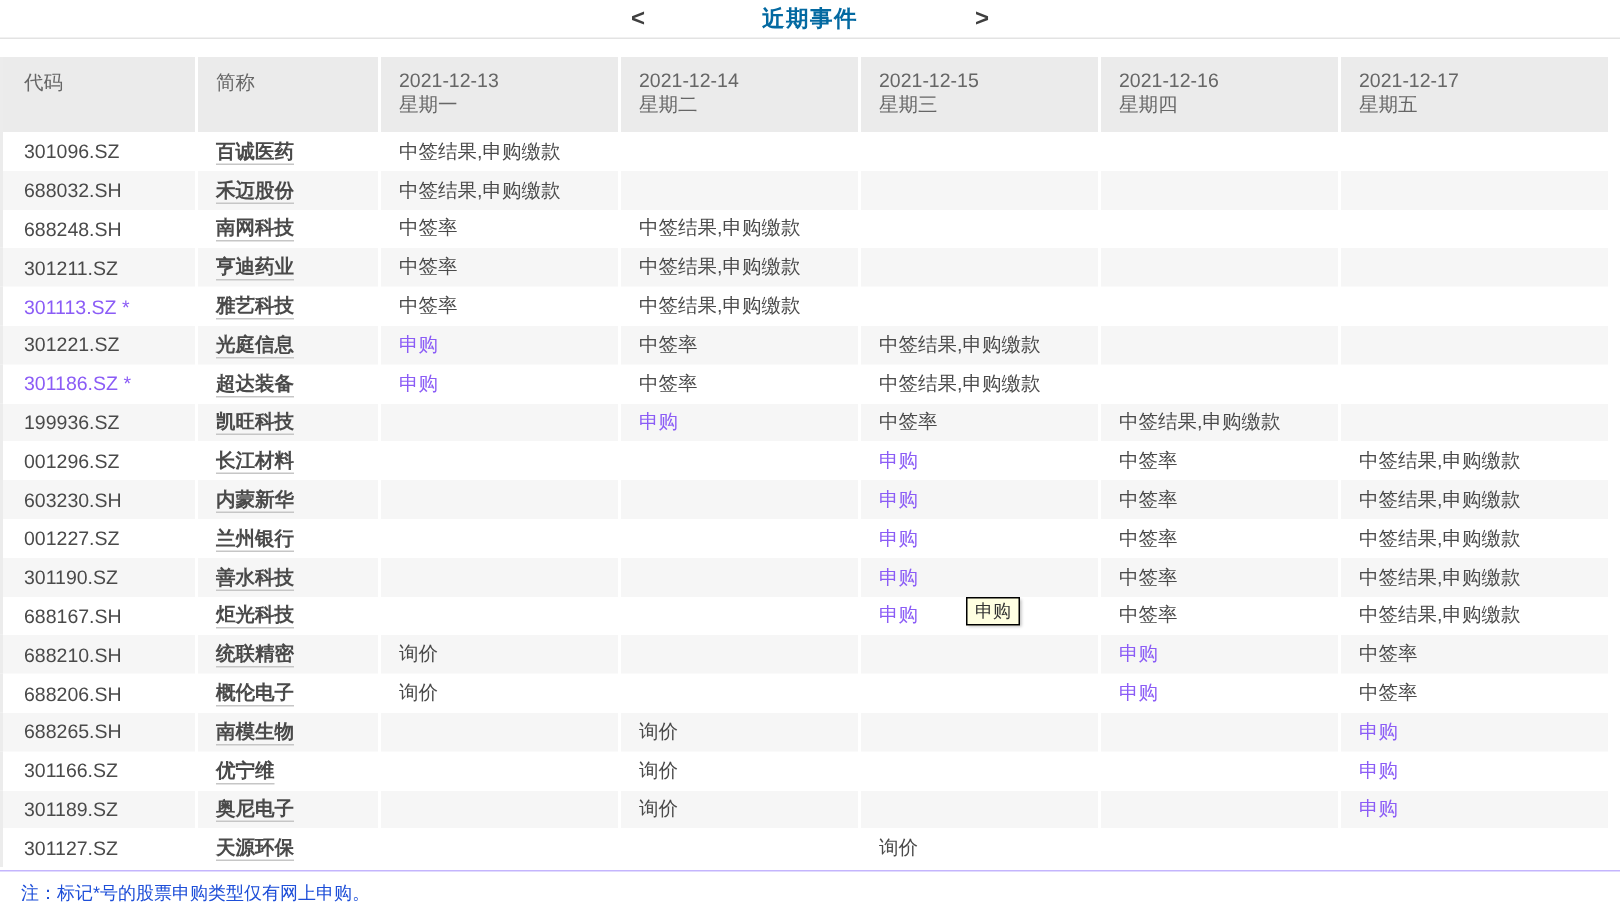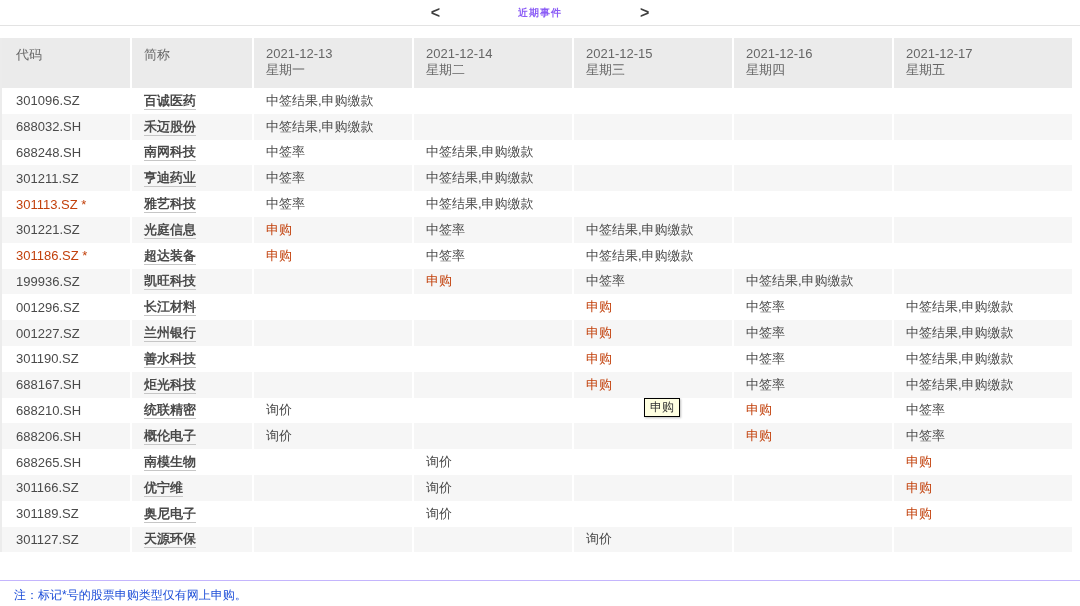--- a/index.html
+++ b/index.html
@@ -10,21 +10,21 @@
   }
   
   .titlebar {
     height:25px; border-bottom:1px solid #e3e3e3;
     display:flex; align-items:center; justify-content:center; gap:72px;
   }
   .nav-arrow {
     font-size:16px; font-weight:600; color:#3f3f3f; cursor:pointer;
     line-height:1; padding:2px 6px; user-select:none;
   }
-  .page-title { font-size:10px; font-weight:bold; color:#8b5cf6; letter-spacing:1px; }
+  .page-title { font-size:15px; font-weight:bold; color:#0369a1; letter-spacing:1px; }
 
   
   table.events {
     border-collapse:collapse; table-layout:fixed; width:1072px;
     margin-top:12px; border-left:2px solid #ececec;
   }
   thead th {
     background:#ebebeb; color:#666666; font-weight:normal; font-size:13px;
     text-align:left; vertical-align:top; height:50px; box-sizing:border-box;
     padding:8px 0 0 12px; border-right:2px solid #ffffff; white-space:nowrap;
@@ -32,21 +32,21 @@
   thead th:first-child { padding-left:14px; }
   thead th .sub { min-height:15px; }
   tbody td {
     font-size:13px; color:#4a4a4a; height:25.8px; box-sizing:border-box;
     padding:0 0 0 12px; border-right:2px solid #ffffff;
     white-space:nowrap; overflow:hidden; vertical-align:middle;
   }
   tbody td:first-child { padding-left:14px;margin-left:46px; }
   tbody tr:nth-child(even) { background:#f6f6f6; }
   .name-underline { border-bottom:1px solid #c6c6c6; padding-bottom:1px; cursor:pointer;font-weight:bold; }
-  .red { color:#c2410c; }
+  .red { color:#8b5cf6; }
 
   
   .cursor-tooltip {
     position:absolute; left:644px; top:398px;
     background:#ffffe1; border:1px solid #000000; color:#333333;
     font-size:12px; padding:1px 5px 2px 5px; line-height:14px;
     box-shadow:1px 1px 2px rgba(0,0,0,0.25);
   }
 
   
@@ -191,20 +191,29 @@
   <tr>
     <td><span>001296.SZ</span></td>
     <td><span class="name-underline">长江材料</span></td>
     <td></td>
     <td></td>
     <td><span class="red">申购</span></td>
     <td><span>中签率</span></td>
     <td><span>中签结果,申购缴款</span></td>
   </tr>
 
+  <tr>
+    <td><span>603230.SH</span></td>
+    <td><span class="name-underline">内蒙新华</span></td>
+    <td></td>
+    <td></td>
+    <td><span class="red">申购</span></td>
+    <td><span>中签率</span></td>
+    <td><span>中签结果,申购缴款</span></td>
+  </tr>
 
   <tr>
     <td><span>001227.SZ</span></td>
     <td><span class="name-underline">兰州银行</span></td>
     <td></td>
     <td></td>
     <td><span class="red">申购</span></td>
     <td><span>中签率</span></td>
     <td><span>中签结果,申购缴款</span></td>
   </tr>

